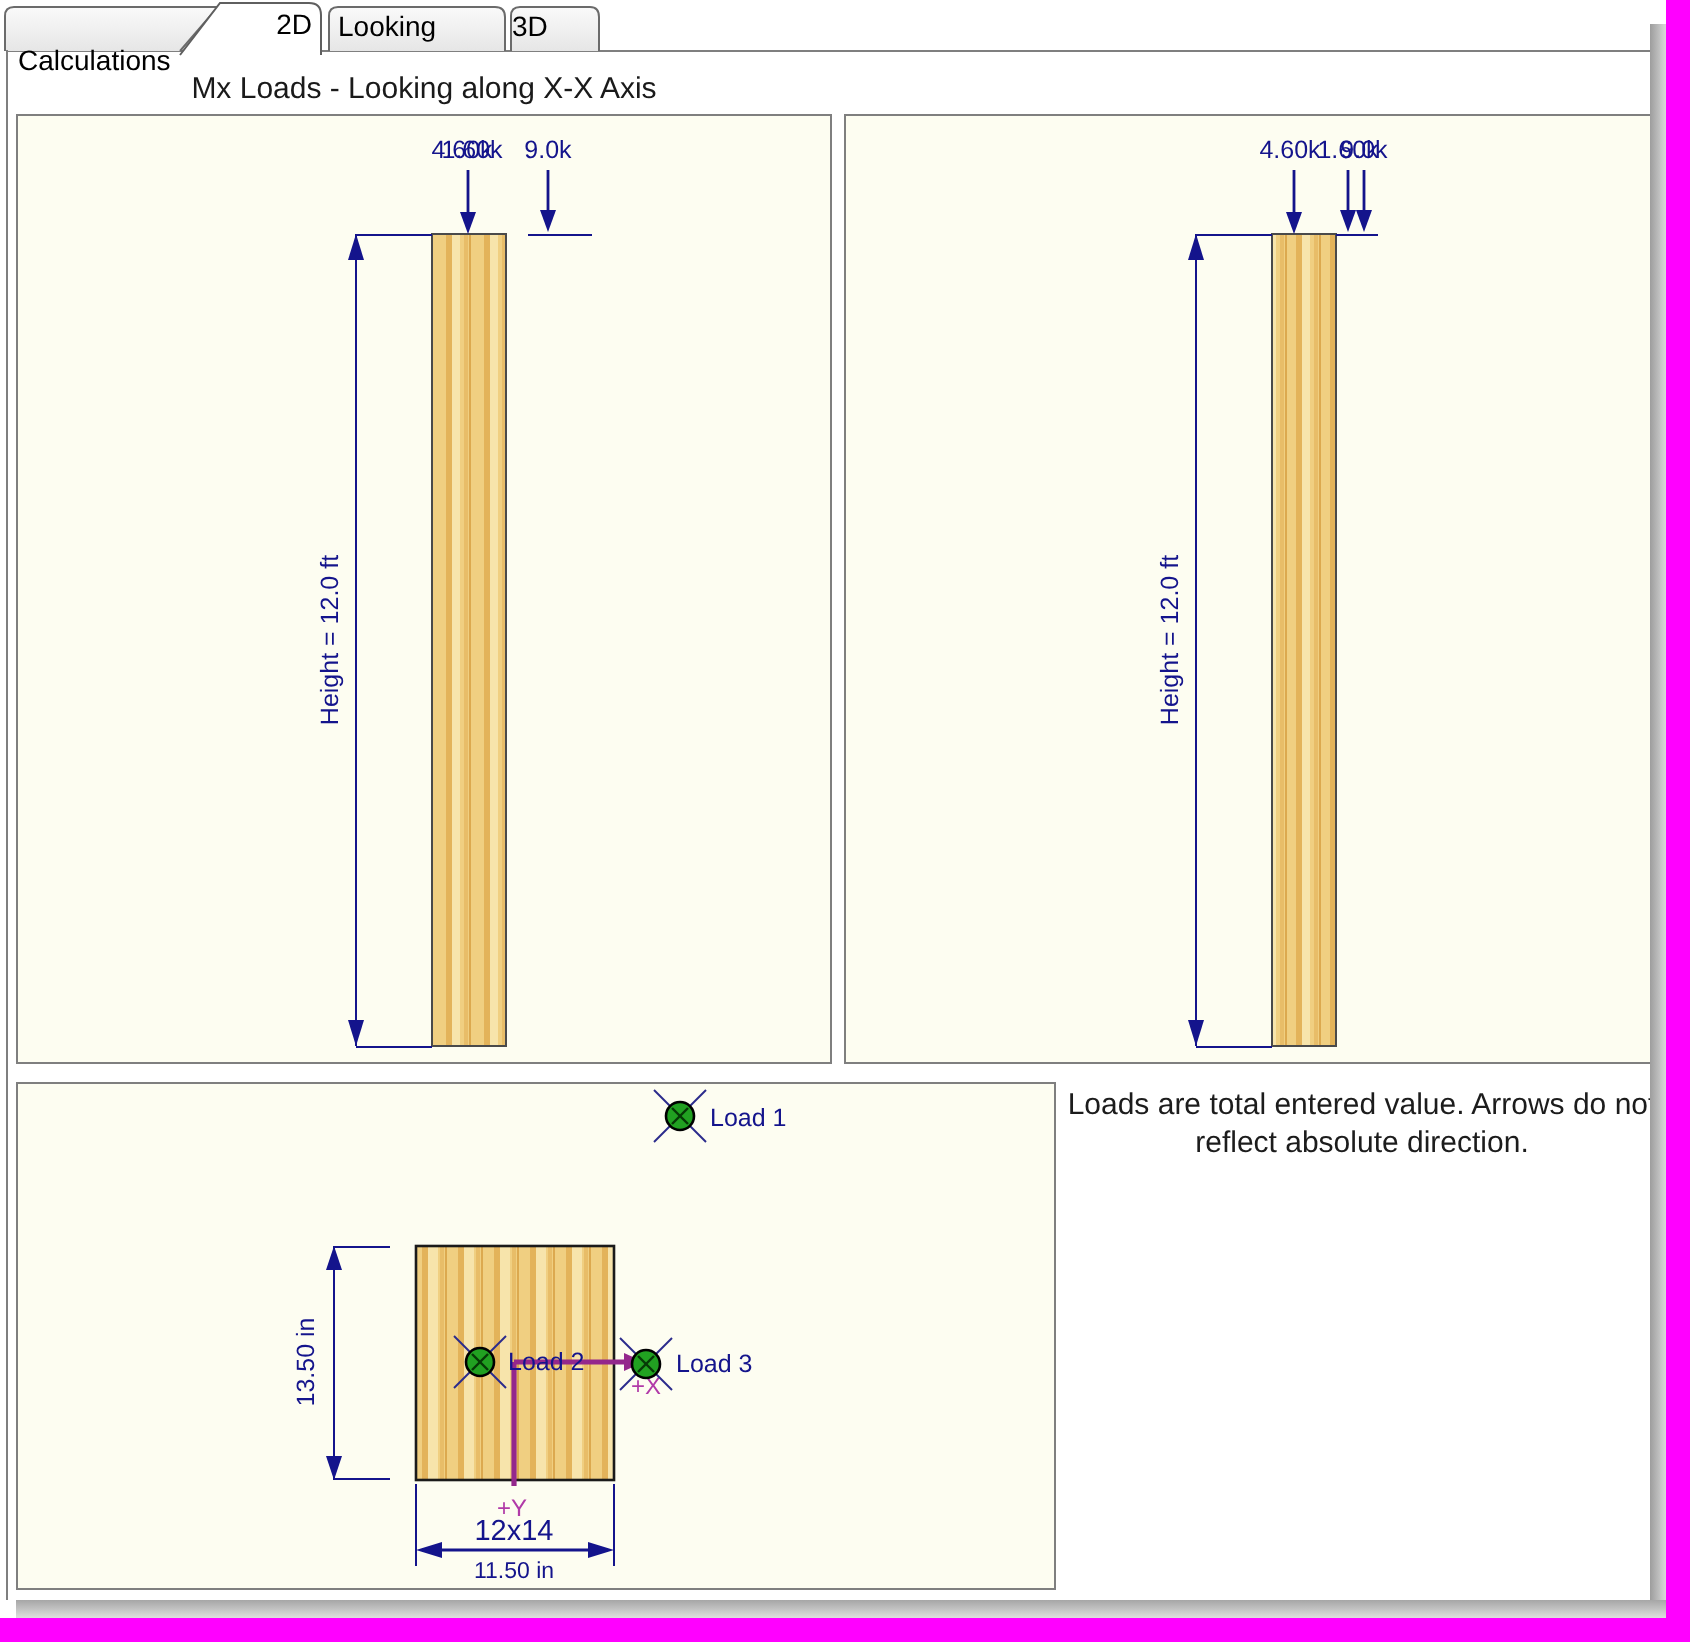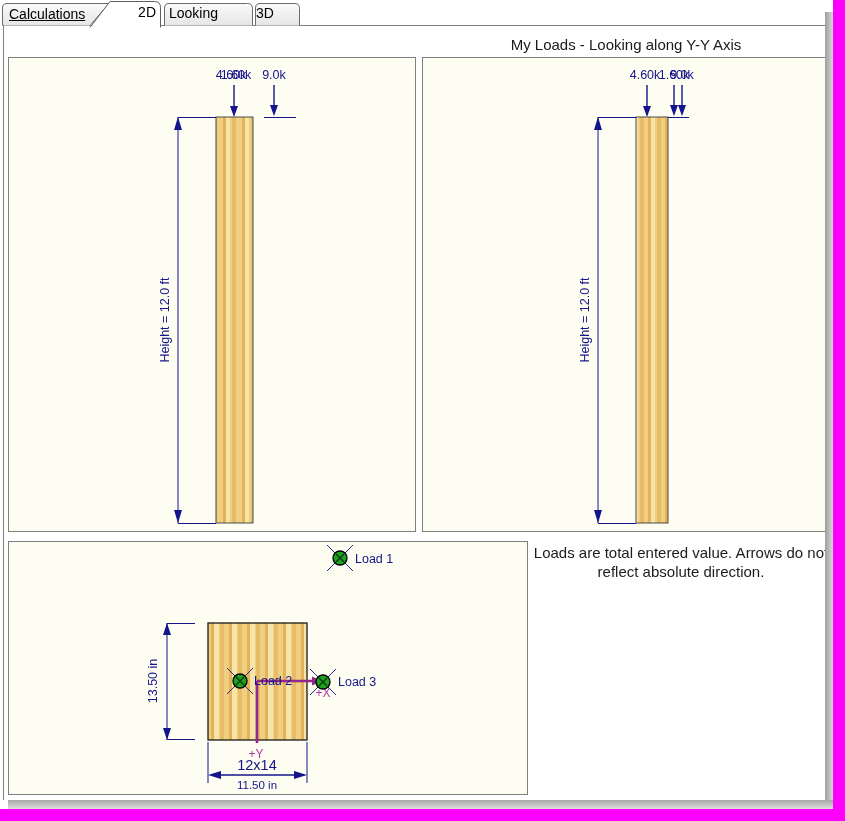--- a/index.html
+++ b/index.html
@@ -12,21 +12,21 @@
   .frame-bottom{position:absolute;left:0;top:809px;width:845px;height:12px;background:#FF00FF;}
   .shadow-right{position:absolute;left:825px;top:12px;width:8px;height:791px;
     background:linear-gradient(to right,#9d9d9d,#d9d9d9);}
   .shadow-bottom{position:absolute;left:8px;top:800px;width:825px;height:9px;
     background:linear-gradient(to bottom,#a6a6a6,#dedede);}
   .page-left-border{position:absolute;left:3px;top:25px;width:1px;height:775px;background:#7f7f7f;}
 
   
   .tabstrip{position:absolute;left:0;top:0;width:845px;height:28px;}
   .tab-label{position:absolute;font-size:14px;color:#000;white-space:nowrap;}
-  .tab-label.calc{left:9px;top:6px;text-decoration:underline;}
+  .tab-label.calc{left:9px;top:22px;}
   .tab-label.d2{left:112px;top:4px;width:44px;text-align:right;}
   .tab-label.diag{left:169px;top:5px;}
   .tab-label.d3{left:256px;top:5px;width:44px;text-align:left;}
 
   
   .panel-title{position:absolute;top:36px;font-size:15px;color:#1a1a1a;text-align:center;}
   .panel-title.mx{left:8px;width:408px;}
   .panel-title.my{left:422px;width:408px;}
   .note-text{position:absolute;left:533px;top:543px;width:296px;font-size:15px;
     line-height:19px;color:#1c1c1c;text-align:center;}
@@ -61,21 +61,21 @@
       <path d="M164.5,25.5 L164.5,8 Q164.5,3.5 169,3.5 L247.5,3.5 Q252.5,3.5 252.5,8.5 L252.5,25.5" fill="url(#tabGrad)" stroke="#6b6b6b" stroke-width="1"></path>
       <path d="M255.5,25.5 L255.5,8 Q255.5,3.5 260,3.5 L295,3.5 Q299.5,3.5 299.5,8.5 L299.5,25.5" fill="url(#tabGrad)" stroke="#6b6b6b" stroke-width="1"></path>
       <path d="M90,27.5 L110,1.5 L154.5,1.5 Q160.5,1.5 160.5,7.5 L160.5,27.5" fill="#ffffff" stroke="#5f5f5f" stroke-width="1"></path>
     </svg>
     <div class="tab-label calc">Calculations</div>
     <div class="tab-label d2">2D</div>
     <div class="tab-label diag">Looking</div>
     <div class="tab-label d3">3D</div>
   </div>
 
-  <div class="panel-title my">My Loads - Looking along Y-Y Axis</div>
+  <div class="panel-title mx">Mx Loads - Looking along X-X Axis</div>
 
   <div class="panel mx">
     <svg width="406" height="473" viewBox="0 0 406 473">
       <defs>
         <pattern id="woodMx" patternUnits="userSpaceOnUse" width="19" height="420">
           <rect width="19" height="420" fill="#F0CF81"></rect>
           <rect x="5" width="3" height="420" fill="#E3B35A"></rect>
           <rect x="8" width="4" height="420" fill="#F7E4AB"></rect>
           <rect x="14" width="2" height="420" fill="#E8BD68"></rect>
           <rect x="16.5" width="1" height="420" fill="#DCA94F"></rect>

